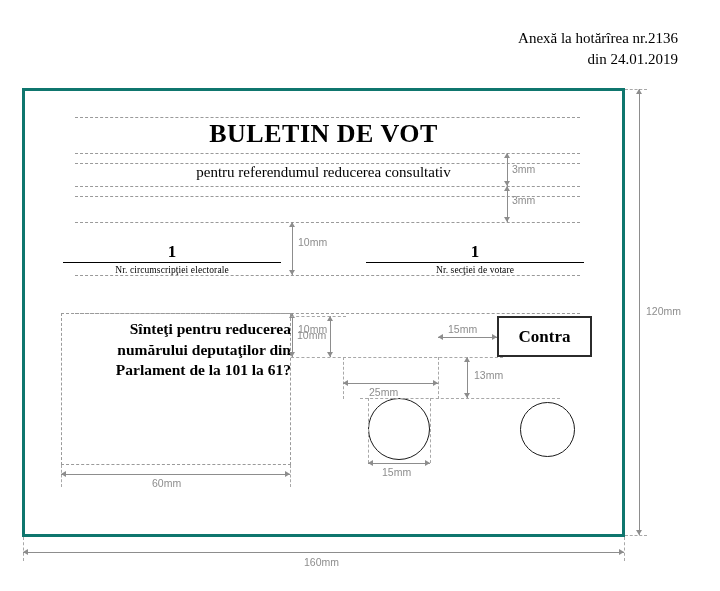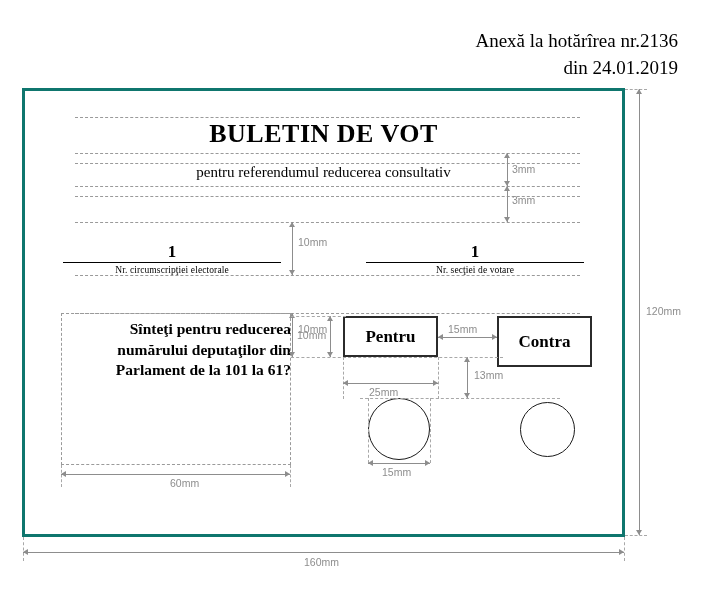--- a/index.html
+++ b/index.html
@@ -12,21 +12,21 @@
     position: relative;
     overflow: hidden;
   }
 
   
   #header-note {
     position: absolute;
     top: 28px;
     right: 42px;
     text-align: right;
-    font-size: 19px;
+    font-size: 15px;
     line-height: 1.42;
     color: #000;
   }
 
   
   #ballot {
     position: absolute;
     left: 22px;
     top: 88px;
     width: 603px;
@@ -125,21 +125,21 @@
     border: 2px solid #2b2b2b;
     background: #fff;
     display: flex;
     align-items: center;
     justify-content: center;
     font-size: 17px;
     font-weight: bold;
     color: #000;
   }
   #option-pentru { left: 318px; top: 225px; width: 95px; height: 41px; }
-  #option-contra { left: 472px; top: 225px; width: 95px; height: 51px; }
+  #option-contra { left: 472px; top: 225px; width: 95px; height: 41px; }
 
   
   .vote-circle {
     position: absolute;
     border: 1.6px solid #1a1a1a;
     border-radius: 50%;
     background: #fff;
   }
   #circle-left  { left: 343px; top: 307px; width: 62px; height: 62px; }
   #circle-right { left: 495px; top: 311px; width: 55px; height: 55px; }
@@ -217,23 +217,20 @@
 
   <div class="numfield" id="numfield-right">
     <div class="num">1</div>
     <div class="rule"></div>
     <div class="caption">Nr. secţiei de votare</div>
   </div>
 
   <div id="question-box"></div>
   <div id="question-text">Sînteţi pentru reducerea numărului deputaţilor din Parlament de la 101 la 61?</div>
 
-  <div class="option-box" id="option-pentru">
-    <span>Pentru</span>
-  </div>
   <div class="option-box" id="option-contra">
     <span>Contra</span>
   </div>
 
   <div class="vote-circle" id="circle-left"></div>
   <div class="vote-circle" id="circle-right"></div>
 
   <div class="dim-line-v" style="left:482px; top:62px; height:33px;"></div>
   <div class="arrow arrow-up" style="left:479px; top:62px;"></div>
   <div class="arrow arrow-down" style="left:479px; top:90px;"></div>
@@ -285,21 +282,21 @@
   <div class="dim-line-h" style="left:343px; top:372px; width:62px;"></div>
   <div class="arrow arrow-left" style="left:343px; top:369px;"></div>
   <div class="arrow arrow-right" style="left:400px; top:369px;"></div>
   <div class="dim-label" style="left:357px; top:375px;">15mm</div>
 
   <div class="dim-ext" style="left:36px;  top:374px; height:22px;"></div>
   <div class="dim-ext" style="left:265px; top:374px; height:22px;"></div>
   <div class="dim-line-h" style="left:36px; top:383px; width:229px;"></div>
   <div class="arrow arrow-left" style="left:36px;  top:380px;"></div>
   <div class="arrow arrow-right" style="left:260px; top:380px;"></div>
-  <div class="dim-label" style="left:145px; top:386px;">60mm</div>
+  <div class="dim-label" style="left:127px; top:386px;">60mm</div>
 </div>
 
 <div class="tick-h" style="left:625px; top:89px;  width:22px;"></div>
 <div class="tick-h" style="left:625px; top:535px; width:22px;"></div>
 <div class="dim-line-v" style="left:639px; top:89px; height:446px;"></div>
 <div class="arrow arrow-up" style="left:636px; top:89px;"></div>
 <div class="arrow arrow-down" style="left:636px; top:530px;"></div>
 <div class="dim-label" style="left:646px; top:305px;">120mm</div>
 
 <div class="dim-ext" style="left:23px;  top:537px; height:24px;"></div>

